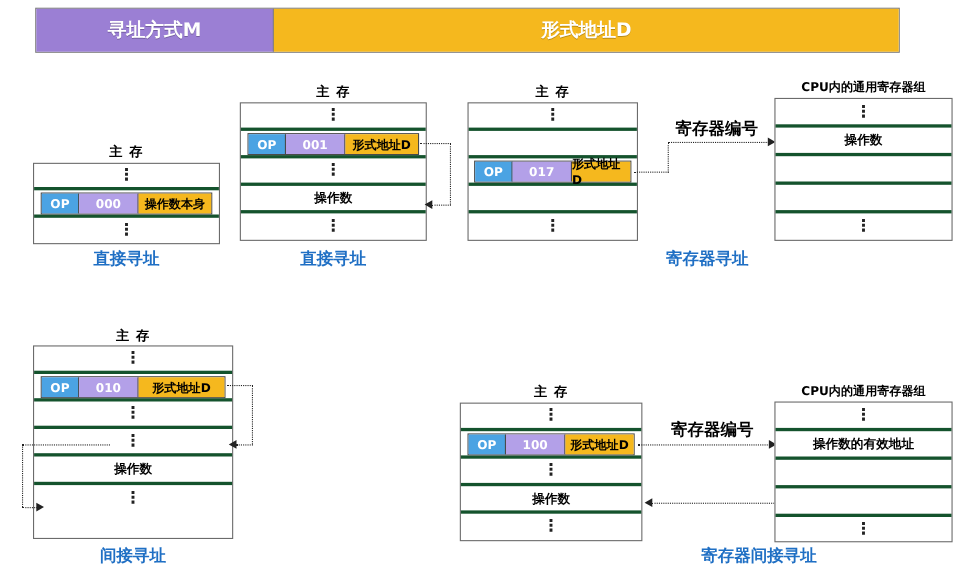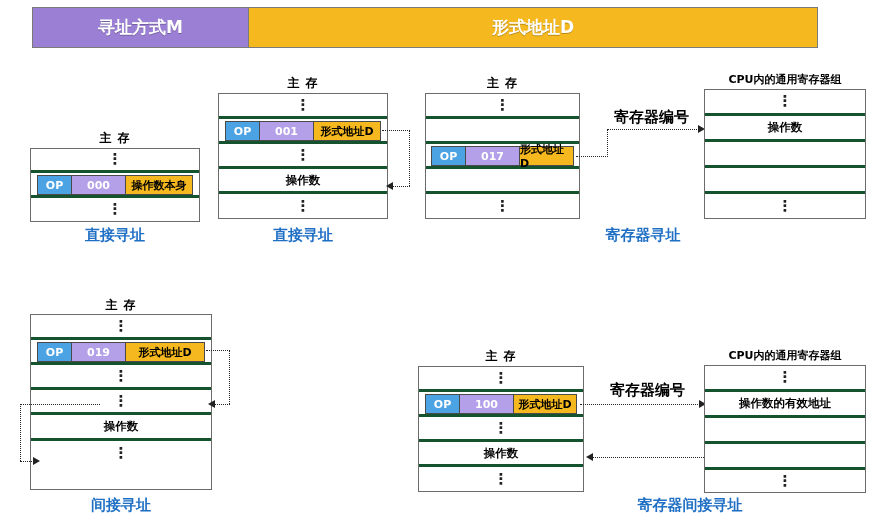--- a/index.html
+++ b/index.html
@@ -174,21 +174,21 @@
 <div class="abs mode-caption" style="left:563px;top:226px;width:160px;">寄存器寻址</div>
 
 <div class="abs tbl-title" style="left:30px;top:297px;width:182px;">主 存</div>
 <div class="abs tbl" id="tbl-indirect" style="left:30px;top:314px;width:182px;height:176px;">
   <div class="row" style="height:25px;">
     <span class="dots"></span>
   </div>
   <div class="row" style="height:25px;">
     <div class="instr" style="left:6px;right:6px;top:2px;">
       <div class="f-op">OP</div>
-      <div class="f-m">019</div>
+      <div class="f-m">010</div>
       <div class="f-d">形式地址D</div>
     </div>
   </div>
   <div class="row" style="height:25px;">
     <span class="dots"></span>
   </div>
   <div class="row" style="height:25px;">
     <span class="dots"></span>
   </div>
   <div class="row" style="height:26px;">操作数</div>

